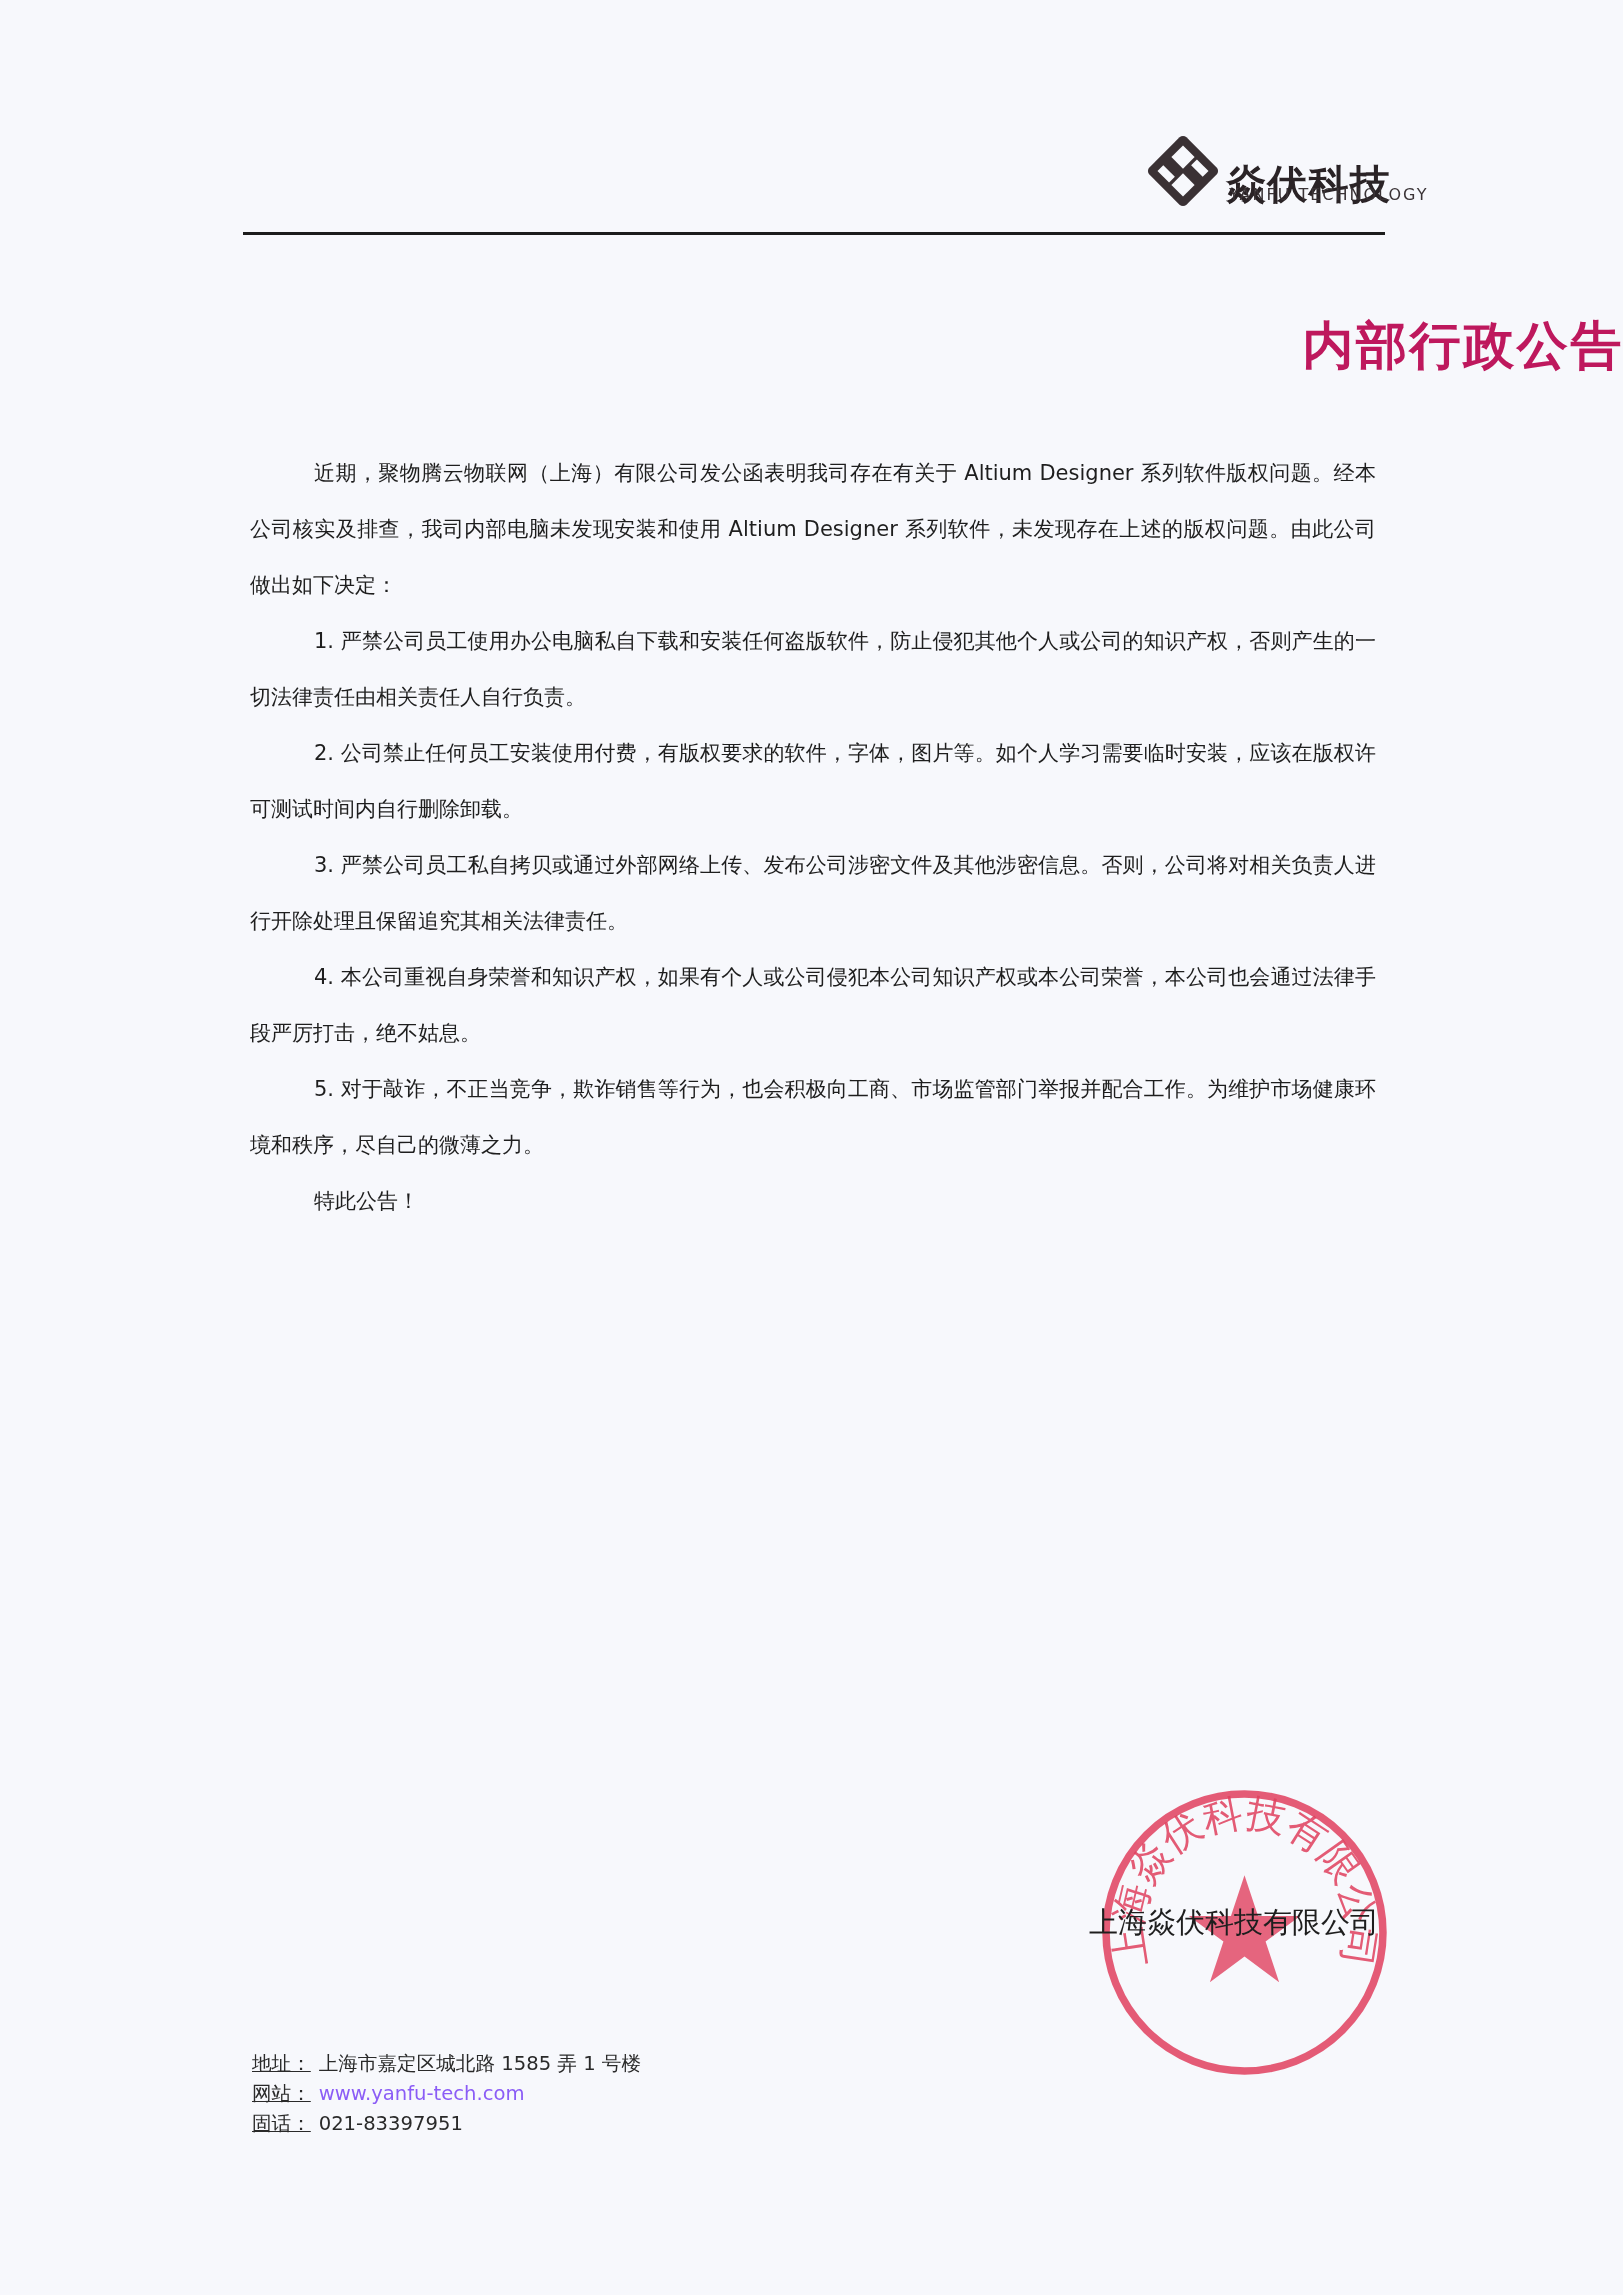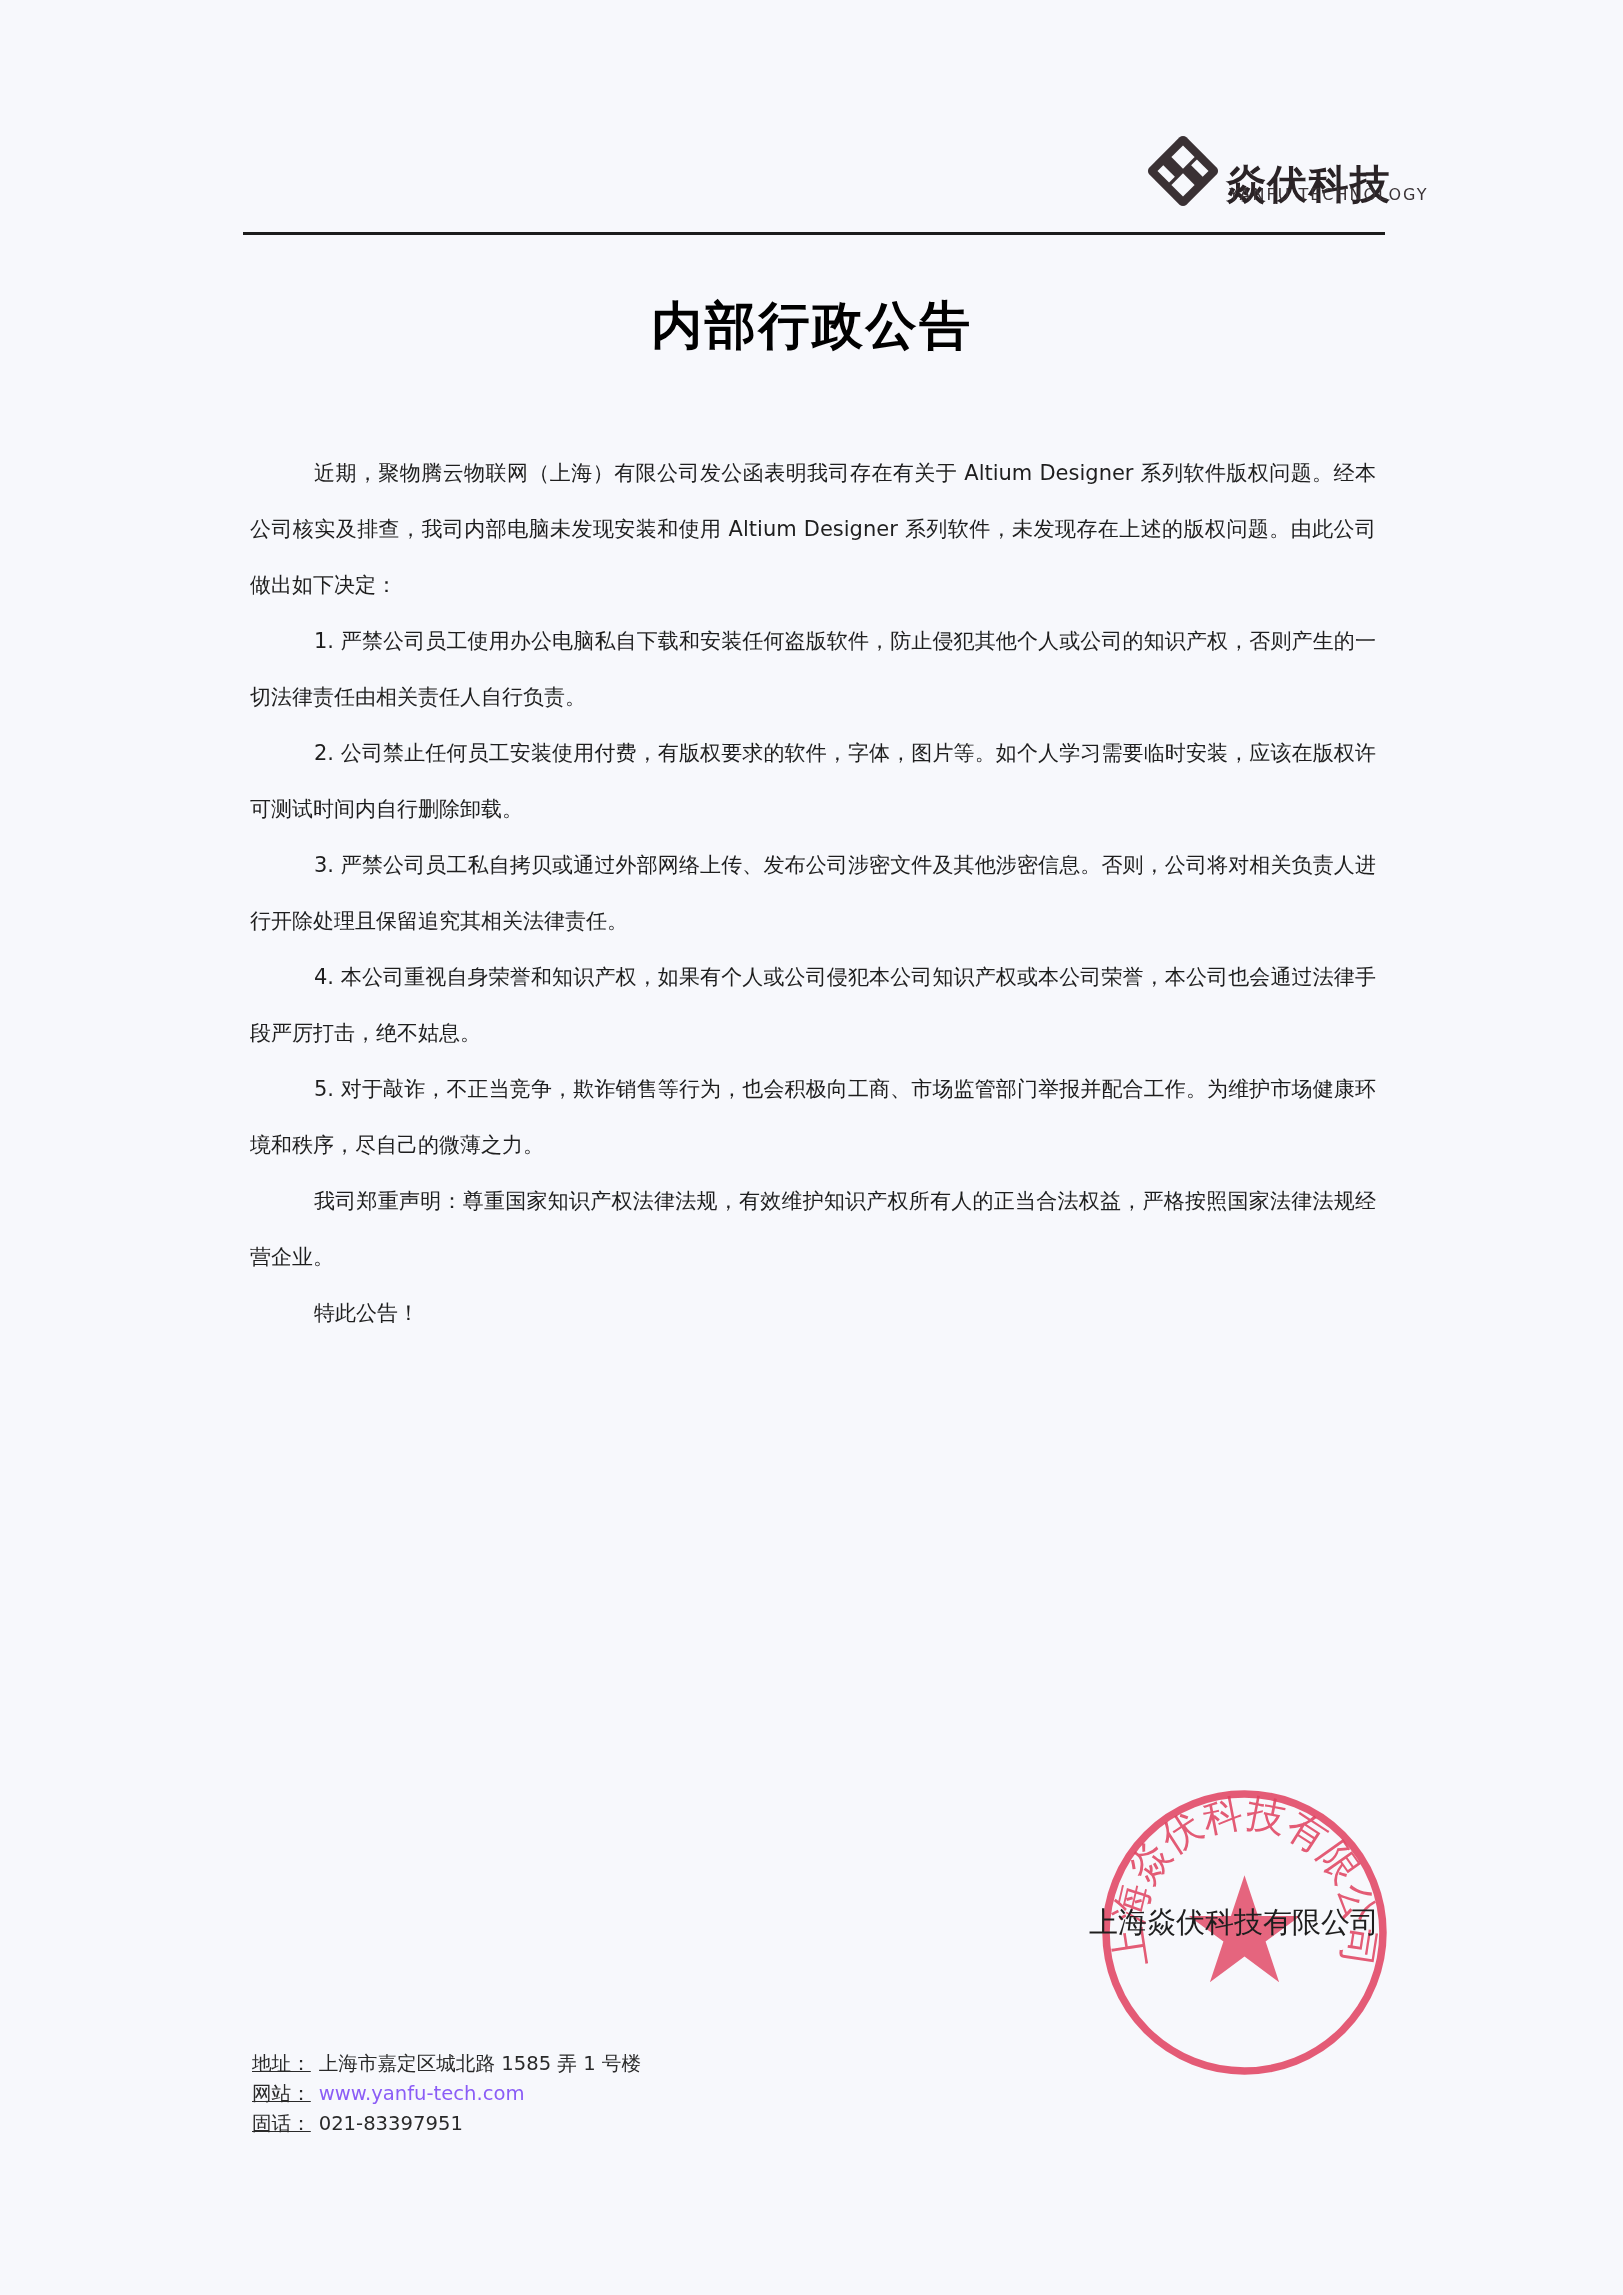--- a/index.html
+++ b/index.html
@@ -8,21 +8,21 @@
     background: #f7f8fc;
     position: relative; overflow: hidden;
     font-family: "DejaVu Sans", "Liberation Sans", sans-serif;
     color: #1e1e1e;
   }
   .logo { position: absolute; left: 1142px; top: 130px; width: 249px; height: 72px; }
   .logo svg.mark { position: absolute; left: 0; top: 0; width: 82px; height: 82px; }
   .logo-cn { position: absolute; left: 84px; top: 27px; font-size: 40px; font-weight: bold; letter-spacing: 1.3px; color: #2a2326; white-space: nowrap; }
   .logo-en { position: absolute; left: 87px; top: 55px; font-size: 16px; letter-spacing: 2px; color: #3a3336; white-space: nowrap; }
   .rule { position: absolute; left: 243px; top: 232px; width: 1142px; height: 2.6px; background: #1c1c1c; }
-  .title { position: absolute; left: 0; width: 1624px; top: 292px; text-align: center; font-size: 51px; font-weight: bold; letter-spacing: 2.6px; color: #000000; }
+  .title { position: absolute; left: 0; width: 1624px; top: 312px; text-align: right; font-size: 51px; font-weight: bold; letter-spacing: 2.6px; color: #be185d; }
   .body { position: absolute; left: 250px; top: 445px; width: 1126px; font-size: 21px; line-height: 56px; }
   .para { margin: 0; text-align: justify; text-indent: 64px; }
   .signature { position: absolute; right: 245px; top: 1879px; font-size: 29px; text-align: right; line-height: 86px; }
   .seal { position: absolute; left: 1094px; top: 1782px; width: 301px; height: 301px; }
   .footer { position: absolute; left: 252px; top: 2049px; font-size: 19.6px; line-height: 30px; color: #2a2a2a; }
   .footer .link { color: #8b5cf6; }
   .footer .label { margin-right: 7.9px; text-decoration: underline; }
 </style>
 </head>
 <body>
@@ -45,21 +45,20 @@
 
 <div class="title">内部行政公告</div>
 
 <div class="body">
   <p class="para">近期，聚物腾云物联网（上海）有限公司发公函表明我司存在有关于 Altium Designer 系列软件版权问题。经本公司核实及排查，我司内部电脑未发现安装和使用 Altium Designer 系列软件，未发现存在上述的版权问题。由此公司做出如下决定：</p>
   <p class="para">1. 严禁公司员工使用办公电脑私自下载和安装任何盗版软件，防止侵犯其他个人或公司的知识产权，否则产生的一切法律责任由相关责任人自行负责。</p>
   <p class="para">2. 公司禁止任何员工安装使用付费，有版权要求的软件，字体，图片等。如个人学习需要临时安装，应该在版权许可测试时间内自行删除卸载。</p>
   <p class="para">3. 严禁公司员工私自拷贝或通过外部网络上传、发布公司涉密文件及其他涉密信息。否则，公司将对相关负责人进行开除处理且保留追究其相关法律责任。</p>
   <p class="para">4. 本公司重视自身荣誉和知识产权，如果有个人或公司侵犯本公司知识产权或本公司荣誉，本公司也会通过法律手段严厉打击，绝不姑息。</p>
   <p class="para">5. 对于敲诈，不正当竞争，欺诈销售等行为，也会积极向工商、市场监管部门举报并配合工作。为维护市场健康环境和秩序，尽自己的微薄之力。</p>
-  <p class="para">我司郑重声明：尊重国家知识产权法律法规，有效维护知识产权所有人的正当合法权益，严格按照国家法律法规经营企业。</p>
   <p class="para">特此公告！</p>
 </div>
 
 <svg class="seal" viewBox="0 0 200 200">
   <defs>
     <path id="sealArc" d="M 40 130 A 68 68 0 1 1 160 130"></path>
   </defs>
   <circle cx="100" cy="100" r="92" fill="none" stroke="#e0405e" stroke-width="5" opacity="0.85"></circle>
   <polygon points="100,62 109,89 137,89 114,106 123,133 100,116 77,133 86,106 63,89 91,89" fill="#e0405e" opacity="0.8"></polygon>
   <text font-size="26" fill="#e0405e" opacity="0.85" font-family="DejaVu Sans, sans-serif">

